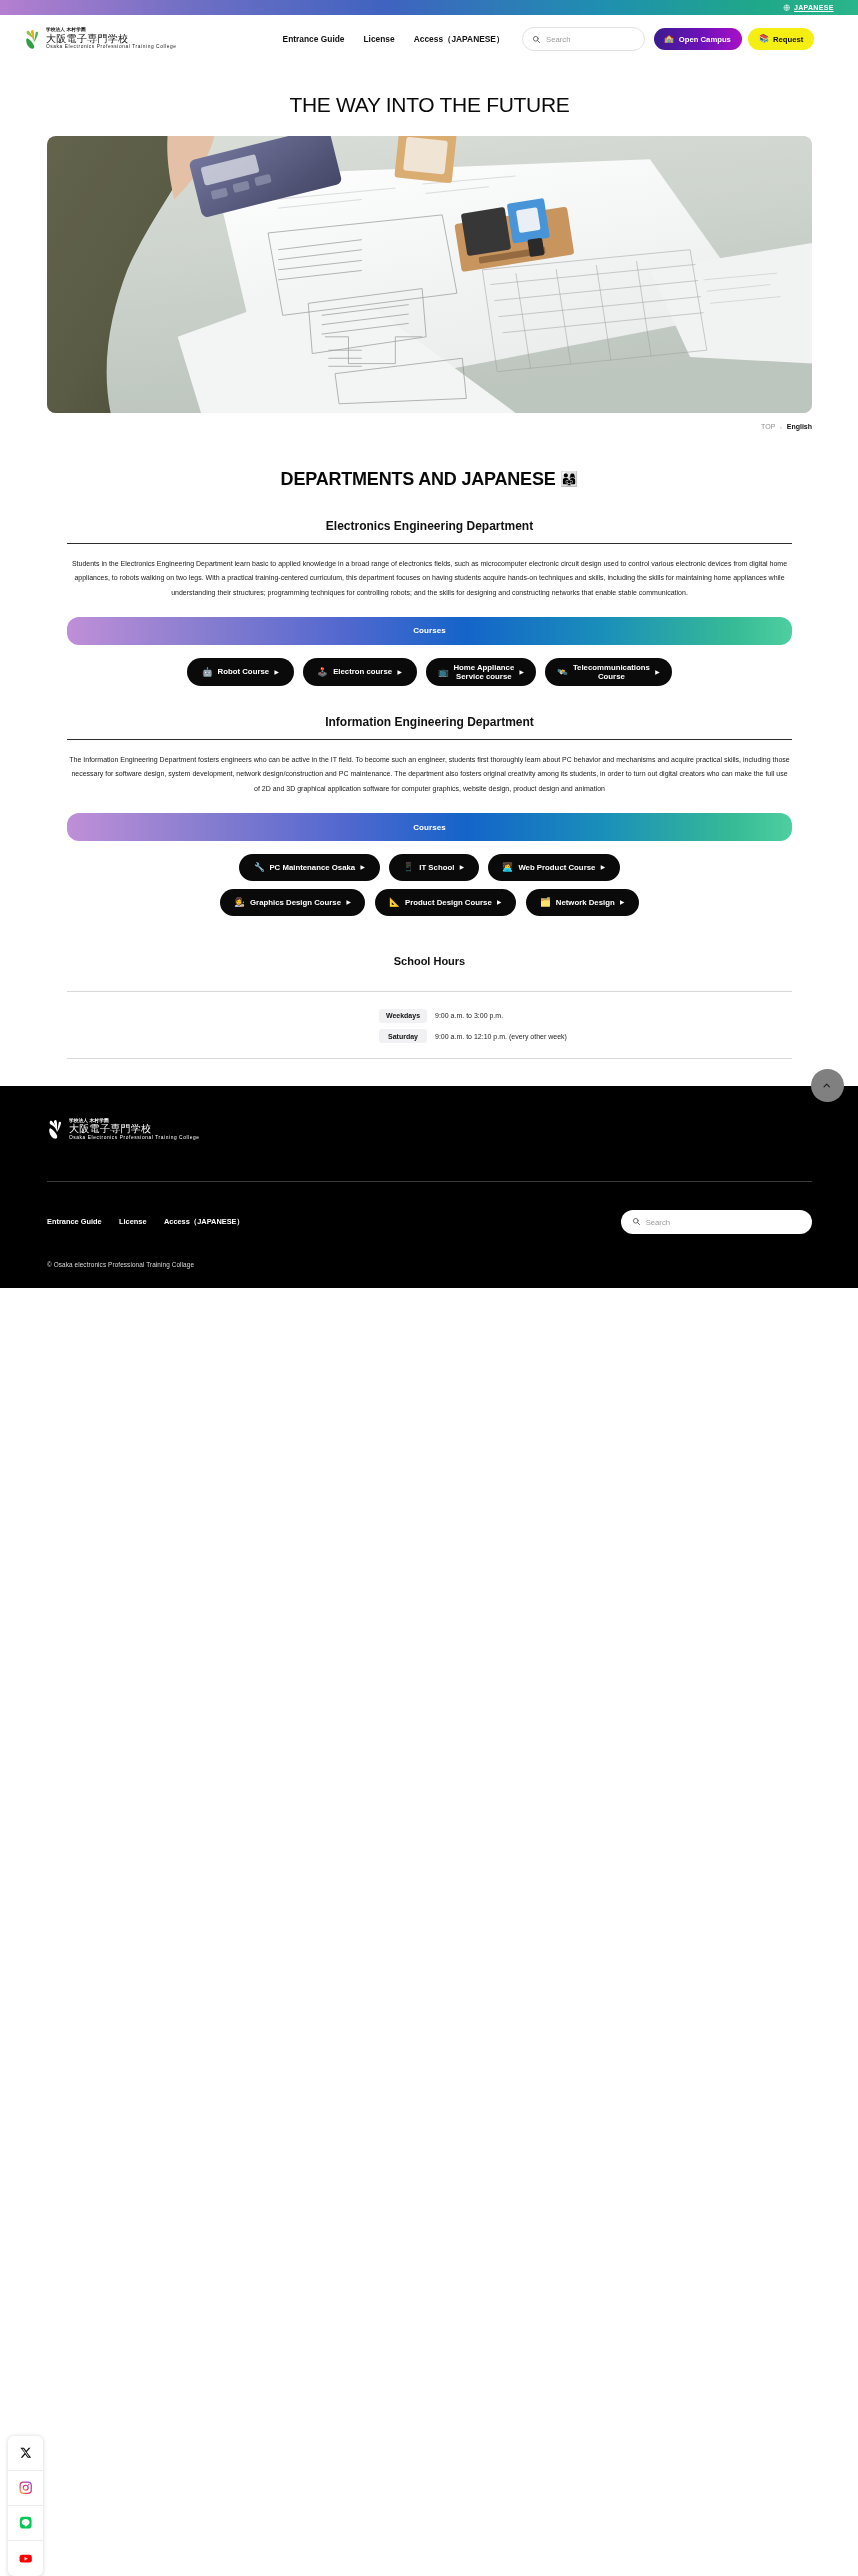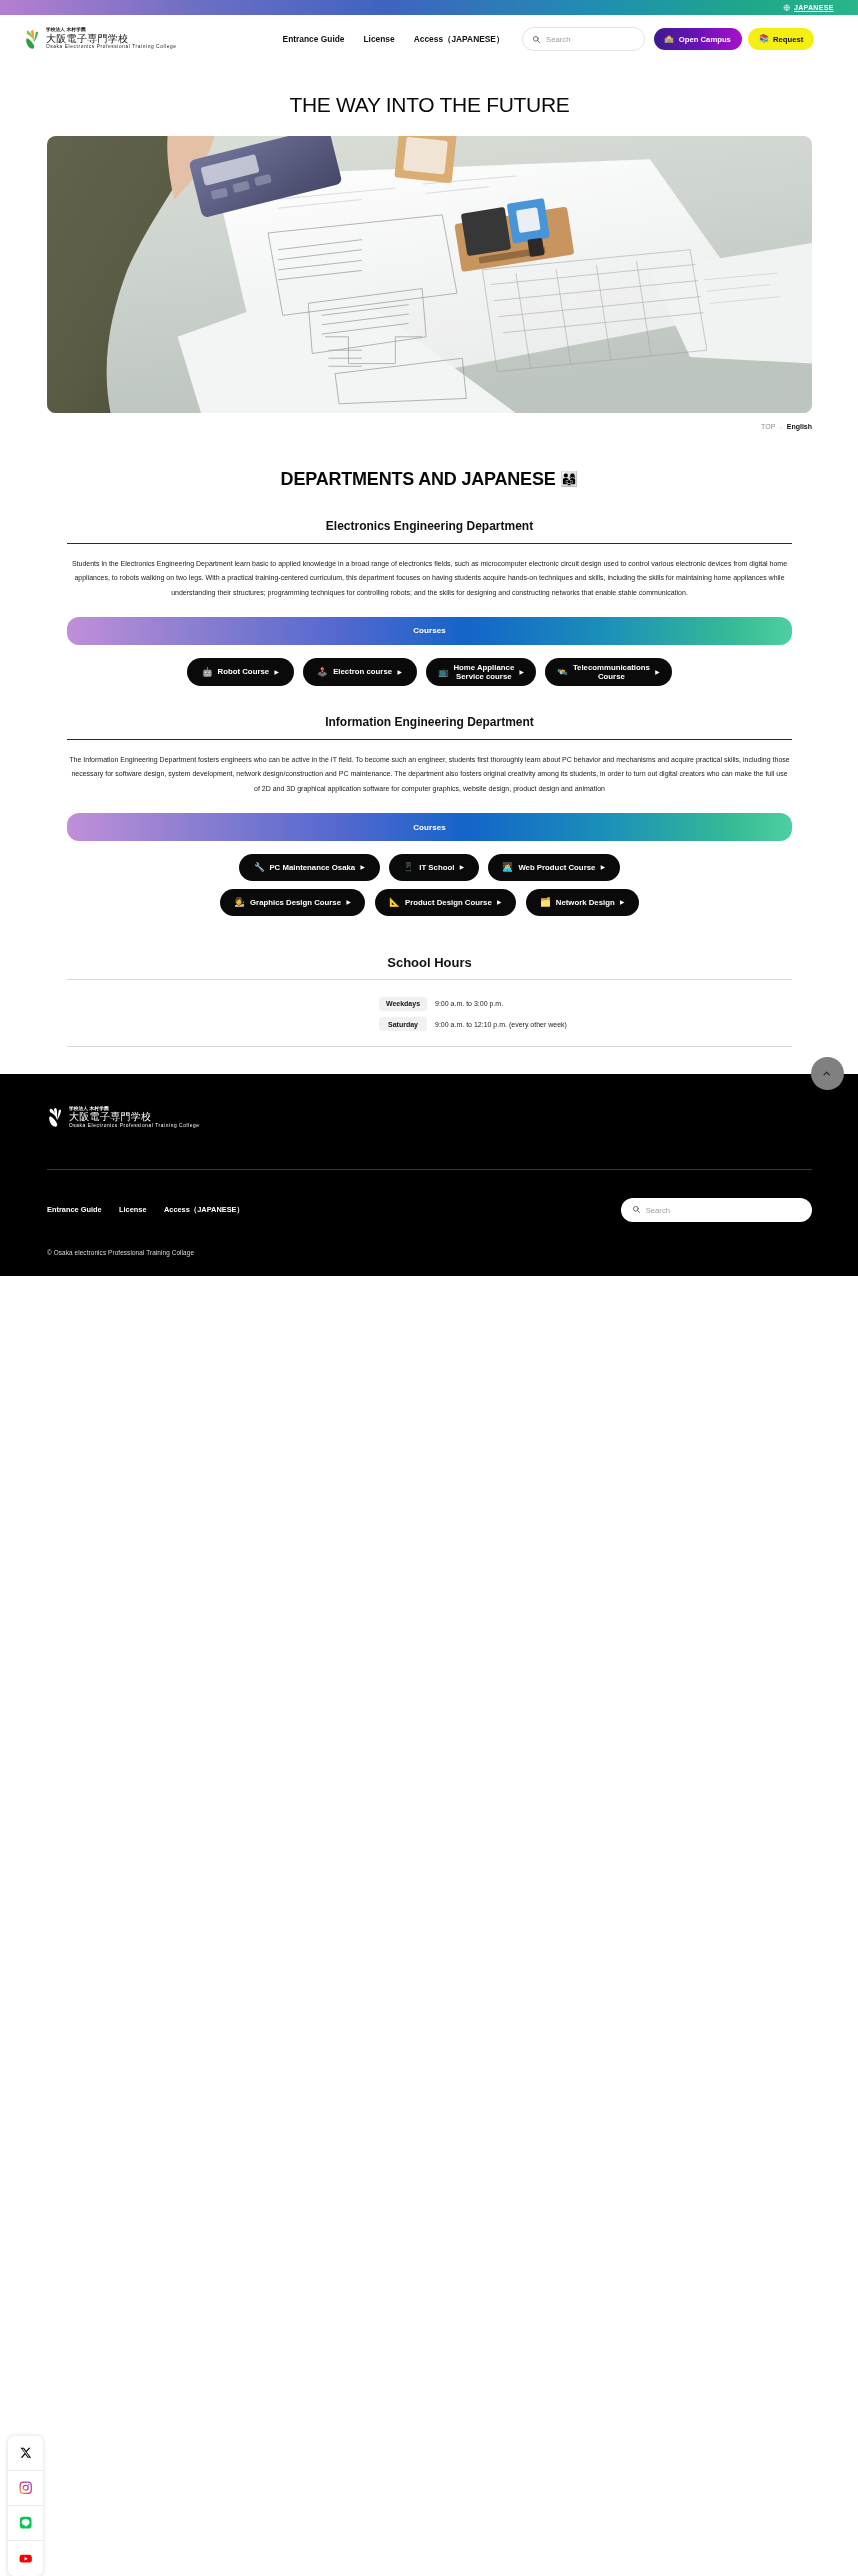--- a/index.html
+++ b/index.html
@@ -210,23 +210,23 @@
     line-height: 1.22;
   }
   .course-btn .emj { font-size: 8.7px; line-height: 1; flex: none; }
   .course-btn .lbl { text-align: center; }
   .course-btn .arrow { font-size: 5.7px; flex: none; margin-left: 0.7px; }
   .course-btn.two-line { padding: 4.7px 12px; }
 
   
   .hours-title {
     text-align: center;
-    font-size: 13px;
+    font-size: 11px;
     font-weight: 800;
-    margin: 39px 0 9px;
+    margin: 39px 0 24px;
     color: #111;
   }
   .hours-table { padding: 17.4px 0 14.7px; }
   .hours-row {
     display: flex;
     align-items: center;
     justify-content: flex-start;
     padding-left: 312px;
     margin-bottom: 6.7px;
   }

